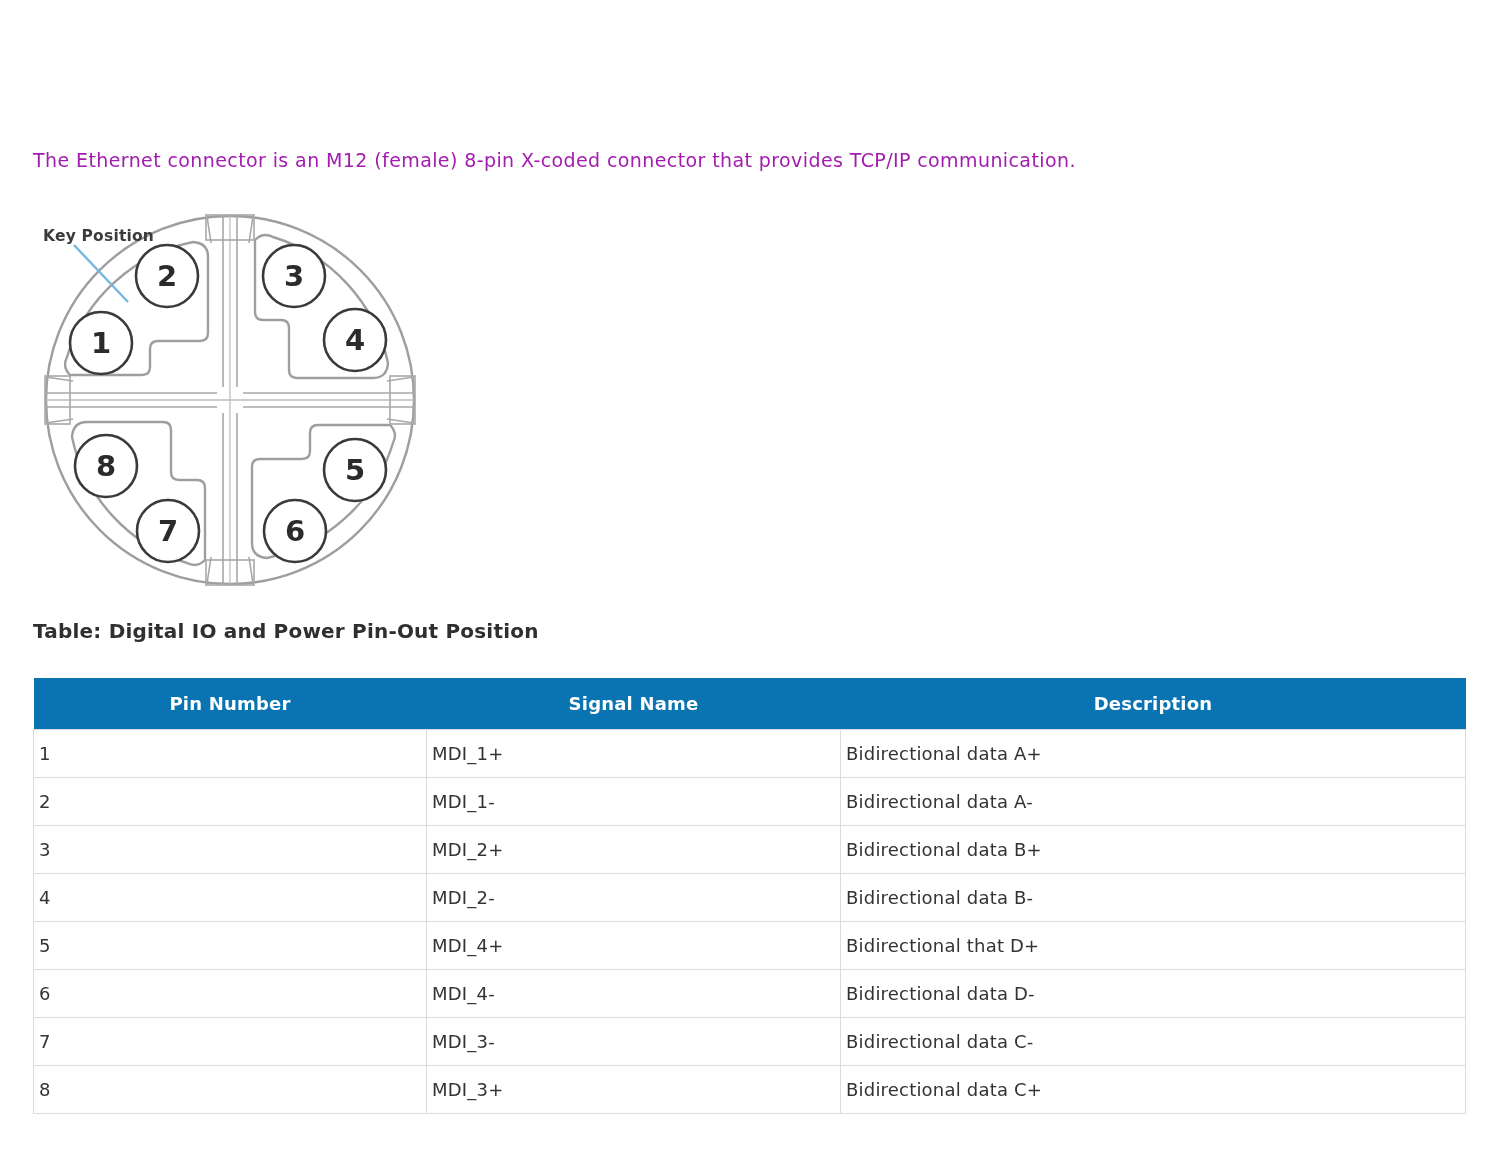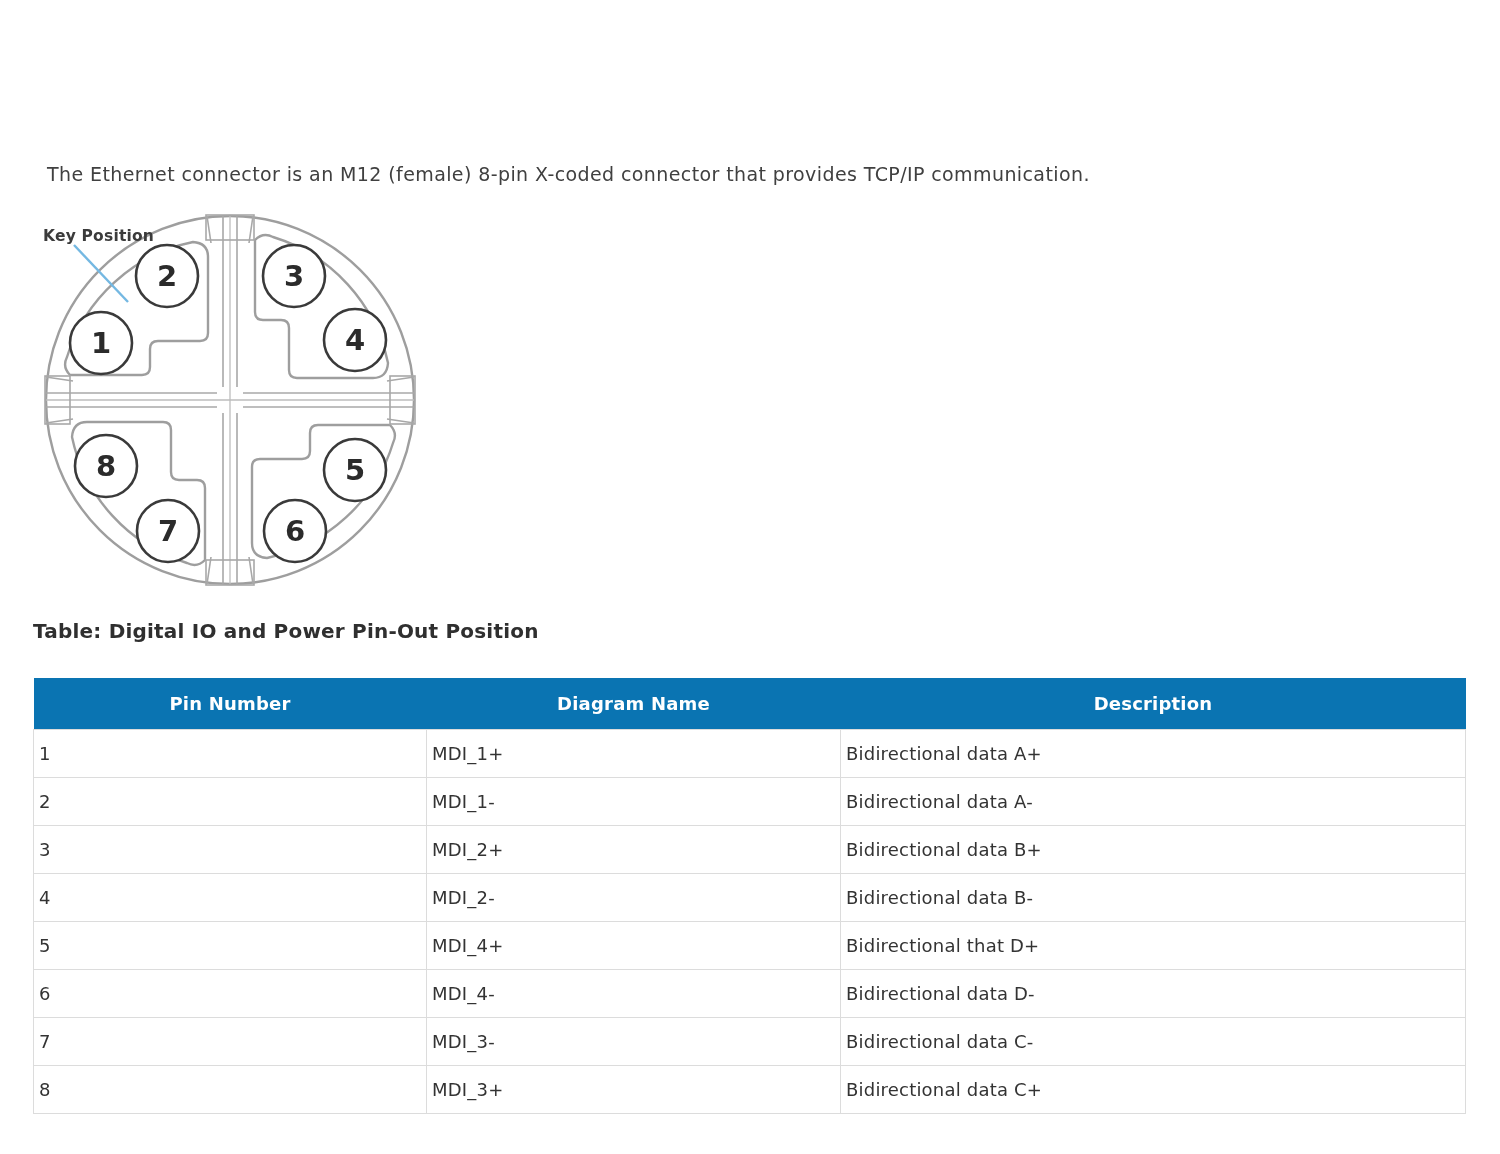--- a/index.html
+++ b/index.html
@@ -21,23 +21,23 @@
     font-size: 39px;
     font-weight: 500;
     color: #2e2e2e;
     letter-spacing: 0.5px;
     line-height: 1;
   }
   .intro-text {
     position: absolute;
     left: 33px;
     top: 149px;
-    margin: 14px;
+    margin: 0;
     font-size: 19px;
-    color: #404040;
+    color: #a21caf;
     letter-spacing: 0.4px;
     white-space: nowrap;
   }
   .diagram-wrap {
     position: absolute;
     left: 30px;
     top: 203px;
     width: 395px;
     height: 395px;
   }
@@ -185,21 +185,21 @@
 
   <table class="pinout">
     <colgroup>
       <col style="width:393px">
       <col style="width:414px">
       <col style="width:625px">
     </colgroup>
     <thead>
       <tr>
           <th>Pin Number</th>
-          <th>Diagram Name</th>
+          <th>Signal Name</th>
           <th>Description</th>
         </tr>
     </thead>
     <tbody>
         <tr>
           <td>1</td>
           <td>MDI_1+</td>
           <td>Bidirectional data A+</td>
         </tr>
         <tr>

